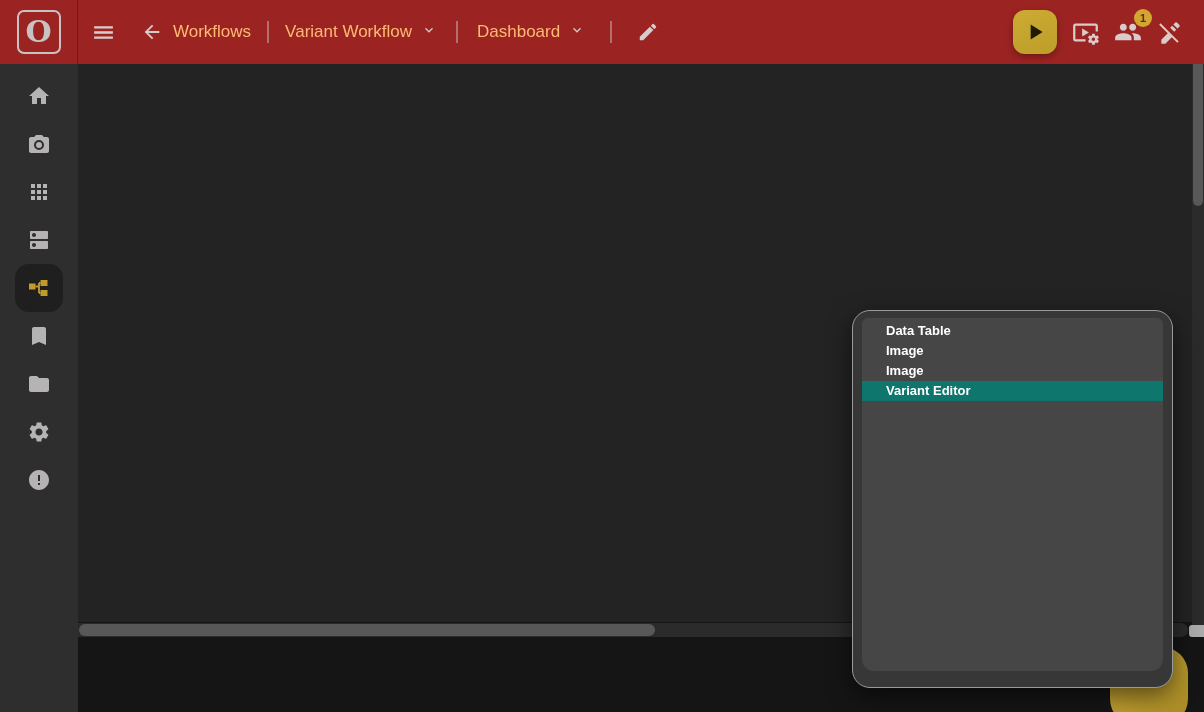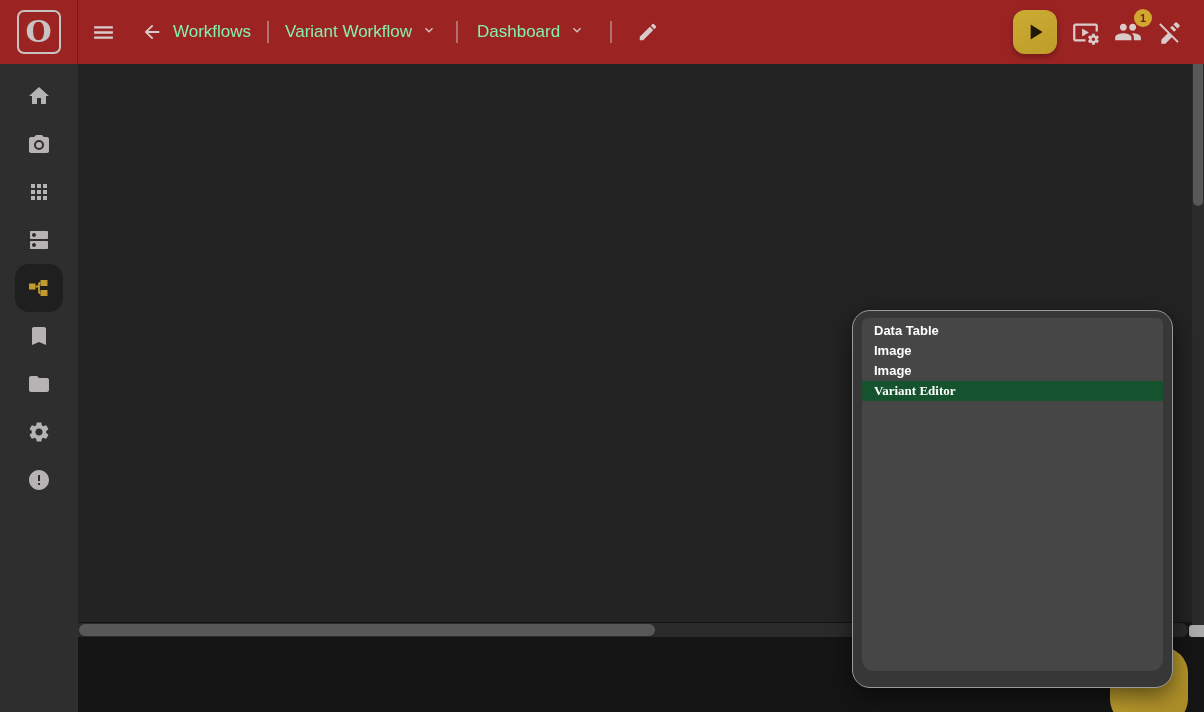--- a/index.html
+++ b/index.html
@@ -26,21 +26,21 @@
     width:44px; height:44px; border:2.5px solid #C9C2C2; border-radius:7px;
     display:flex; align-items:center; justify-content:center;
     font-family:"DejaVu Serif", serif; font-weight:bold; font-size:30px;
     color:#C9C2C2; line-height:1;
   }
   .hd-btn {
     background:none; border:none; cursor:pointer; color:#DACBCB;
     display:flex; align-items:center; justify-content:center; padding:0;
   }
   .hd-label {
-    color:#86efac; font-size:17px; white-space:nowrap;
+    color:#fdba74; font-size:17px; white-space:nowrap;
   }
   .hd-sep { width:2px; height:22px; background:#C5AFAF; opacity:0.55; }
   .crumb-btn {
     background:none; border:none; cursor:pointer; display:flex;
     align-items:flex-start; gap:9px; padding:0;
   }
   .chev { color:#D5C3C3; }
   .header-actions {
     margin-left:auto; display:flex; align-items:center; gap:15px;
     padding-right:21px;
@@ -112,25 +112,25 @@
     position:absolute; left:852px; top:310px; width:321px; height:378px;
     background:#373737; border:1px solid #9A9A9A; border-radius:18px;
     box-shadow:0 8px 24px rgba(0,0,0,0.55); z-index:10;
   }
   .dropdown-list {
     position:absolute; left:9px; right:9px; top:7px; bottom:16px;
     background:#464646; border-radius:6px 6px 12px 12px;
     padding-top:3px; overflow:hidden;
   }
   .dd-item {
-    height:20px; line-height:20px; padding-left:12px;
+    height:20px; line-height:20px; padding-left:24px;
     color:#FFFFFF; font-size:13px; font-weight:bold; cursor:pointer;
     white-space:nowrap;
   }
-  .dd-item.selected { background:#14532d;font-family:Liberation Serif, serif; }
+  .dd-item.selected { background:#0f766e; }
 </style>
 </head>
 <body>
 
 <header class="header">
   <div class="logo-box">
     <div class="logo-mark">O</div>
   </div>
 
   <button class="hd-btn" style="margin-left:13px;">

